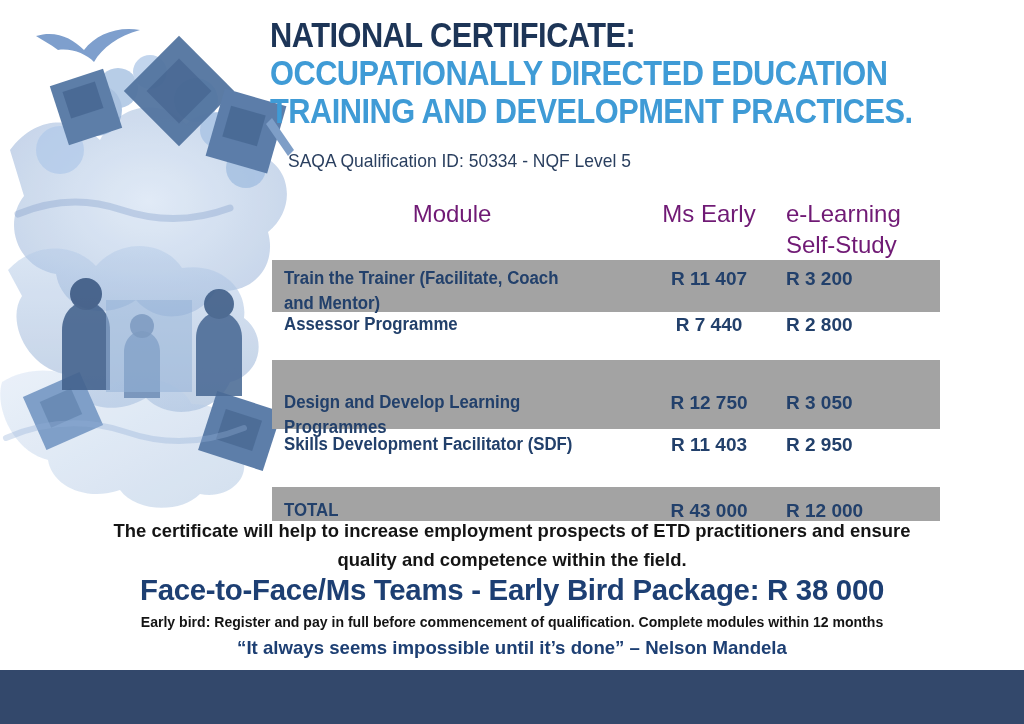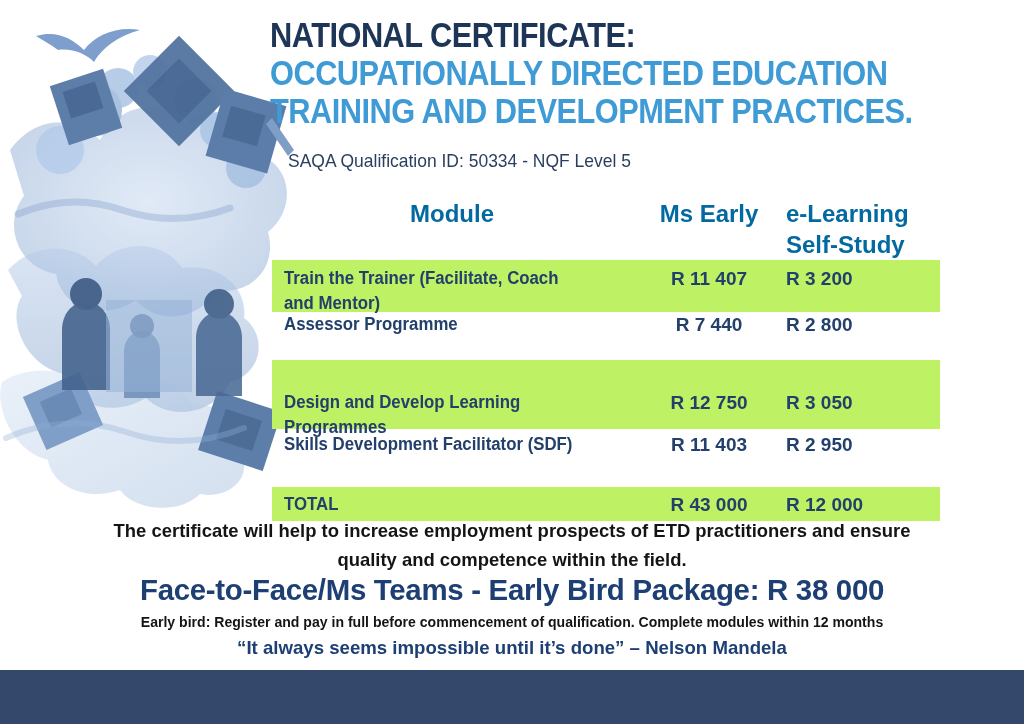--- a/index.html
+++ b/index.html
@@ -68,21 +68,21 @@
     left: 272px;
     top: 198px;
     width: 668px;
   }
   .trow {
     position: relative;
     display: flex;
     align-items: flex-start;
     box-sizing: border-box;
   }
-  .trow.striped { background: #bef264; }
+  .trow.striped { background: #a3a3a3; }
   .trow.plain    { background: transparent; }
 
   .c-module {
     width: 360px;
     box-sizing: border-box;
     padding-left: 12px;
   }
   .c-f2f {
     width: 154px;
     box-sizing: border-box;
@@ -95,22 +95,22 @@
   }
 
   
   .thead {
     display: flex;
     align-items: flex-start;
   }
   .thead .c-module,
   .thead .c-f2f,
   .thead .c-elearn {
-    color: #0369a1;
-    font-weight: bold;
+    color: #701a75;
+    font-weight: normal;
     font-size: 24px;
     line-height: 31px;
   }
   .thead .c-module {
     text-align: center;
     padding-left: 0;
   }
   .hdr-line { display: block; }
 
   
@@ -332,21 +332,21 @@
     </div>
 
     <div class="trow plain" style="height:58px;padding-top:3px;">
       <div class="c-module">
         <div class="tbody-cell">Skills Development Facilitator (SDF)</div>
       </div>
       <div class="c-f2f tbody-val">R 11 403</div>
       <div class="c-elearn tbody-val">R 2 950</div>
     </div>
 
-    <div class="trow striped" style="height:34px;padding-top:5px;">
+    <div class="trow striped" style="height:34px;padding-top:11px;">
       <div class="c-module">
         <div class="tbody-cell">TOTAL</div>
       </div>
       <div class="c-f2f tbody-val">R 43 000</div>
       <div class="c-elearn tbody-val">R 12 000</div>
     </div>
   </div>
 
   <div class="blurb">
     <div>The certificate will help to increase employment prospects of ETD practitioners and ensure</div>

